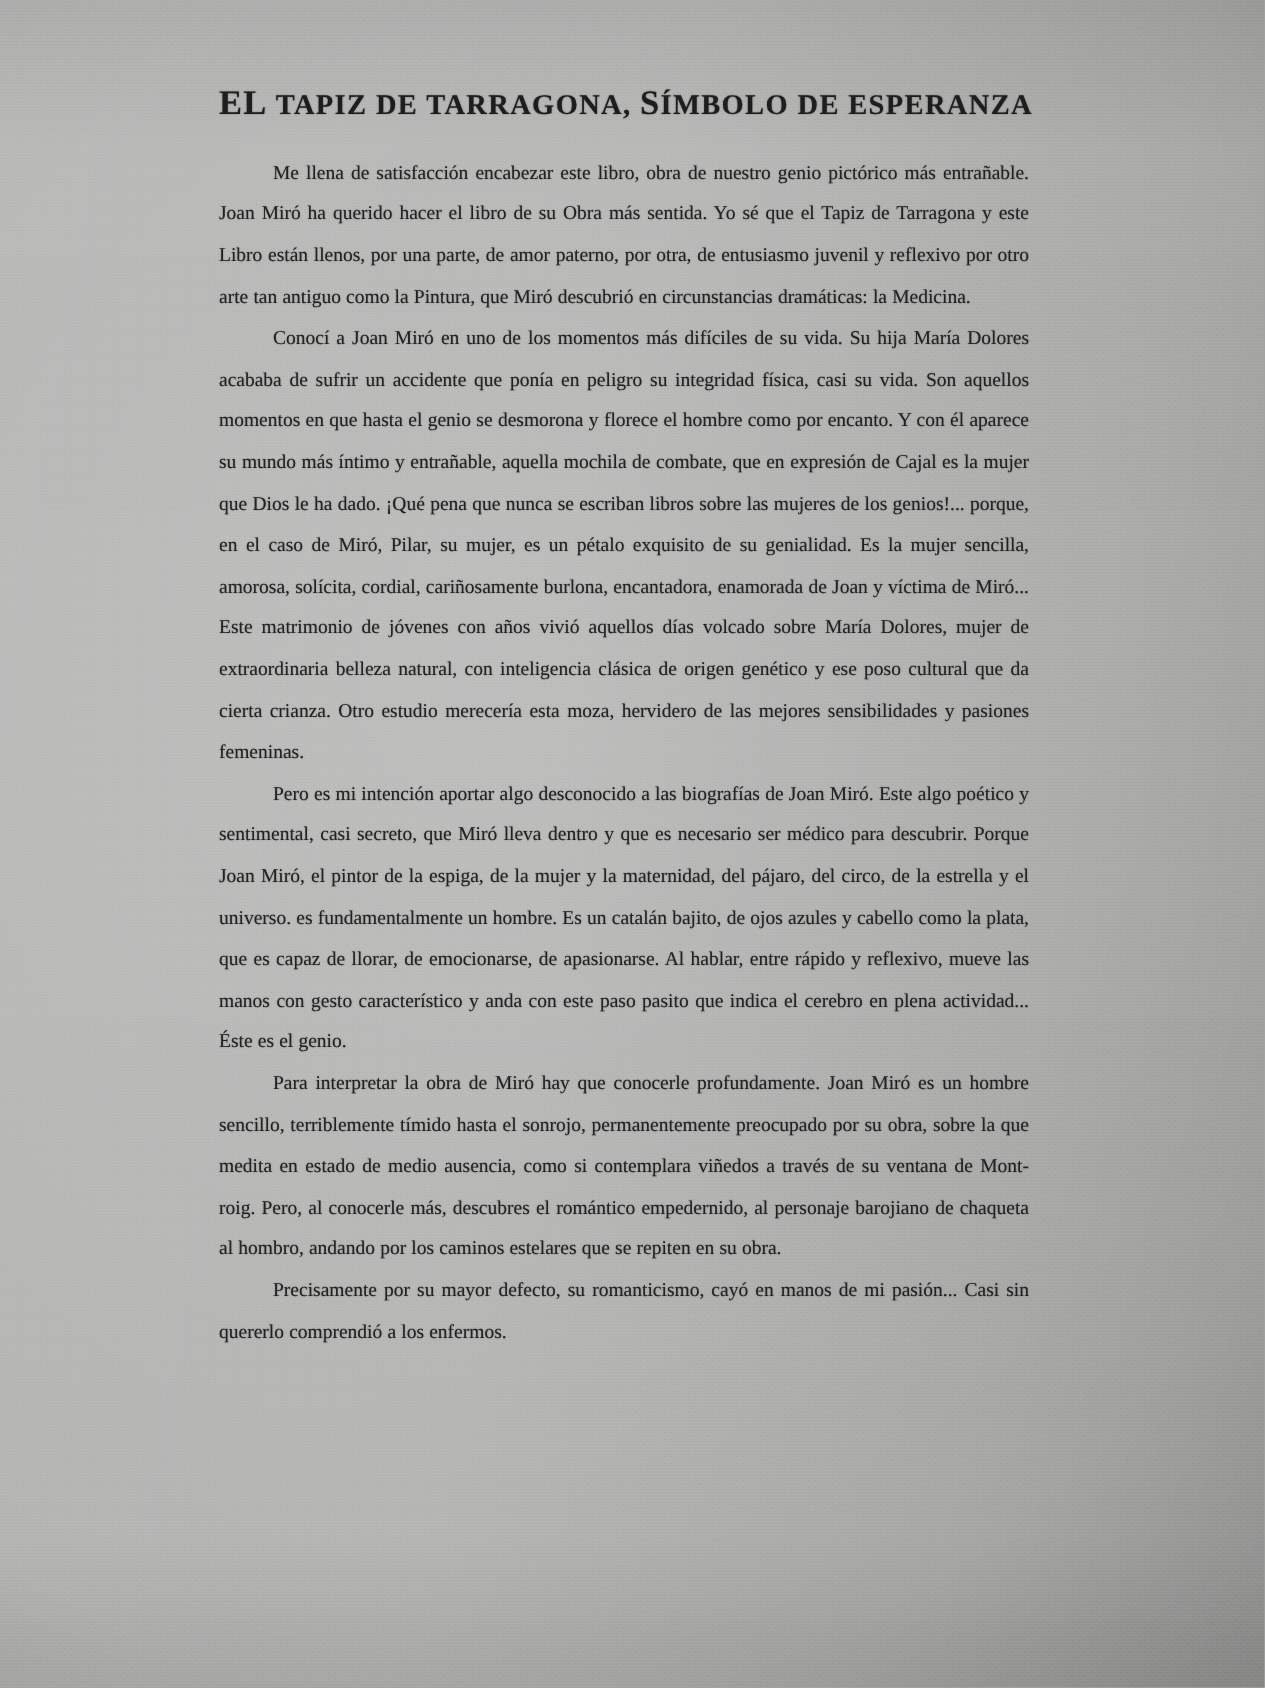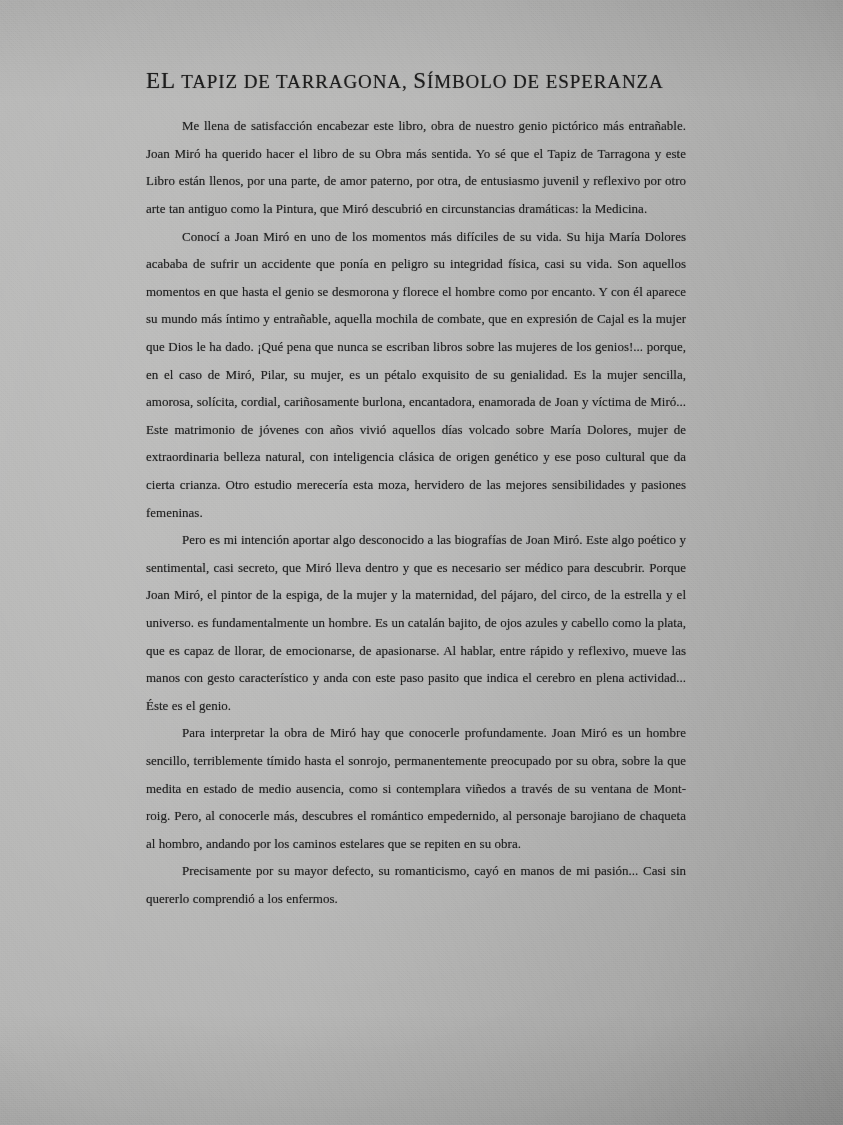--- a/index.html
+++ b/index.html
@@ -63,22 +63,22 @@
     position: absolute;
     left: 146px;
     top: 56px;
     width: 540px;
   }
 
   .chapter-title {
     font-size: 20.5px;
     letter-spacing: 0.9px;
     line-height: 1.1;
-    margin: 12px 0 19px 0;
-    font-weight: 400;
+    margin: 0 0 19px 0;
+    font-weight: 700;
     white-space: nowrap;
     color: #1d1d1d;
     text-shadow: 0 0 1.1px rgba(30,30,30,0.55);
   }
   .chapter-title .big {
     font-size: 23px;
   }
   .chapter-title .sc {
     font-size: 19px;
   }

